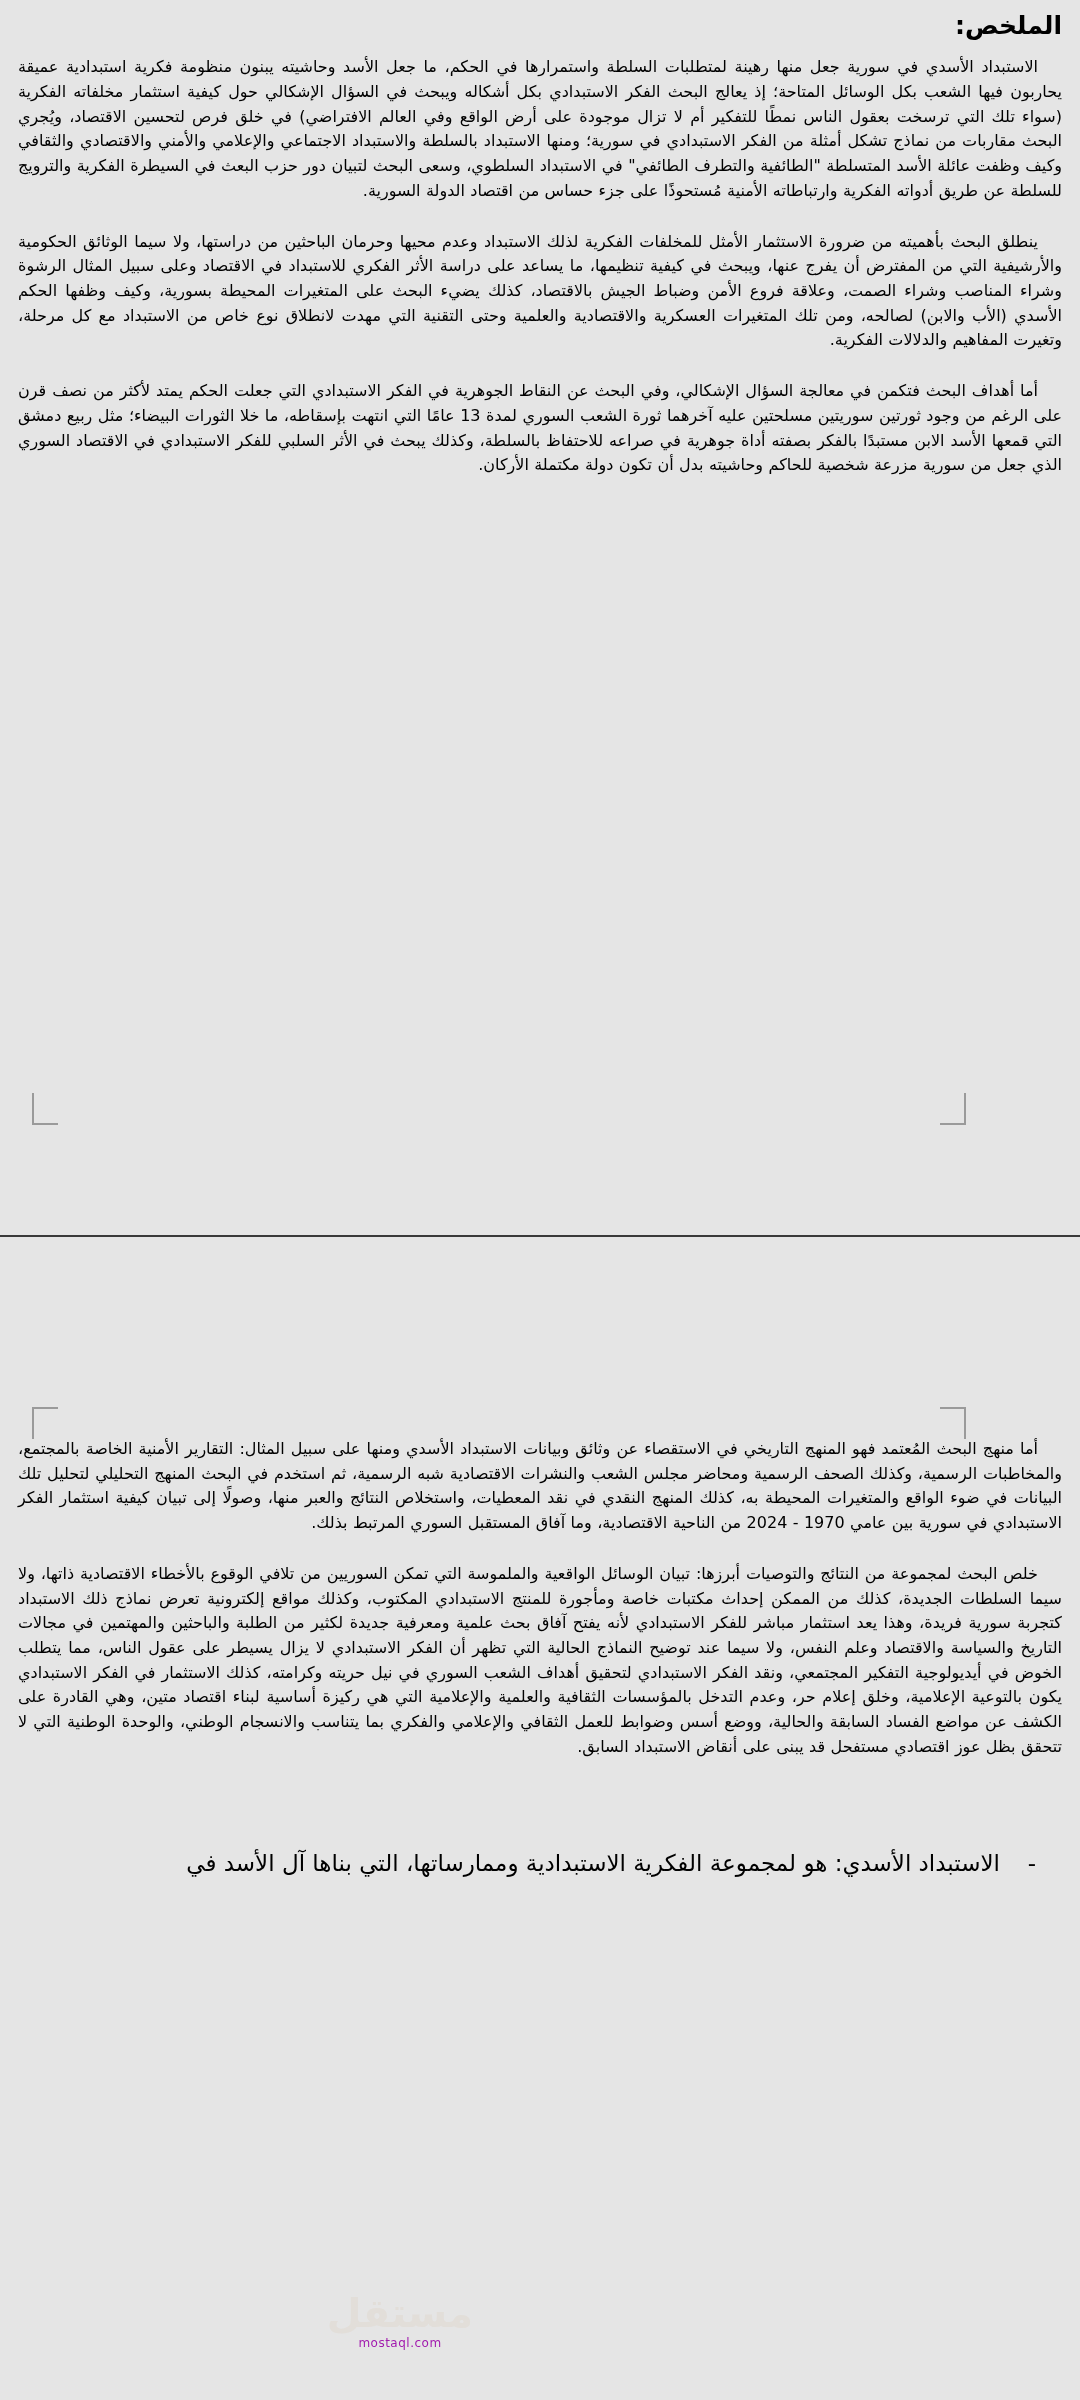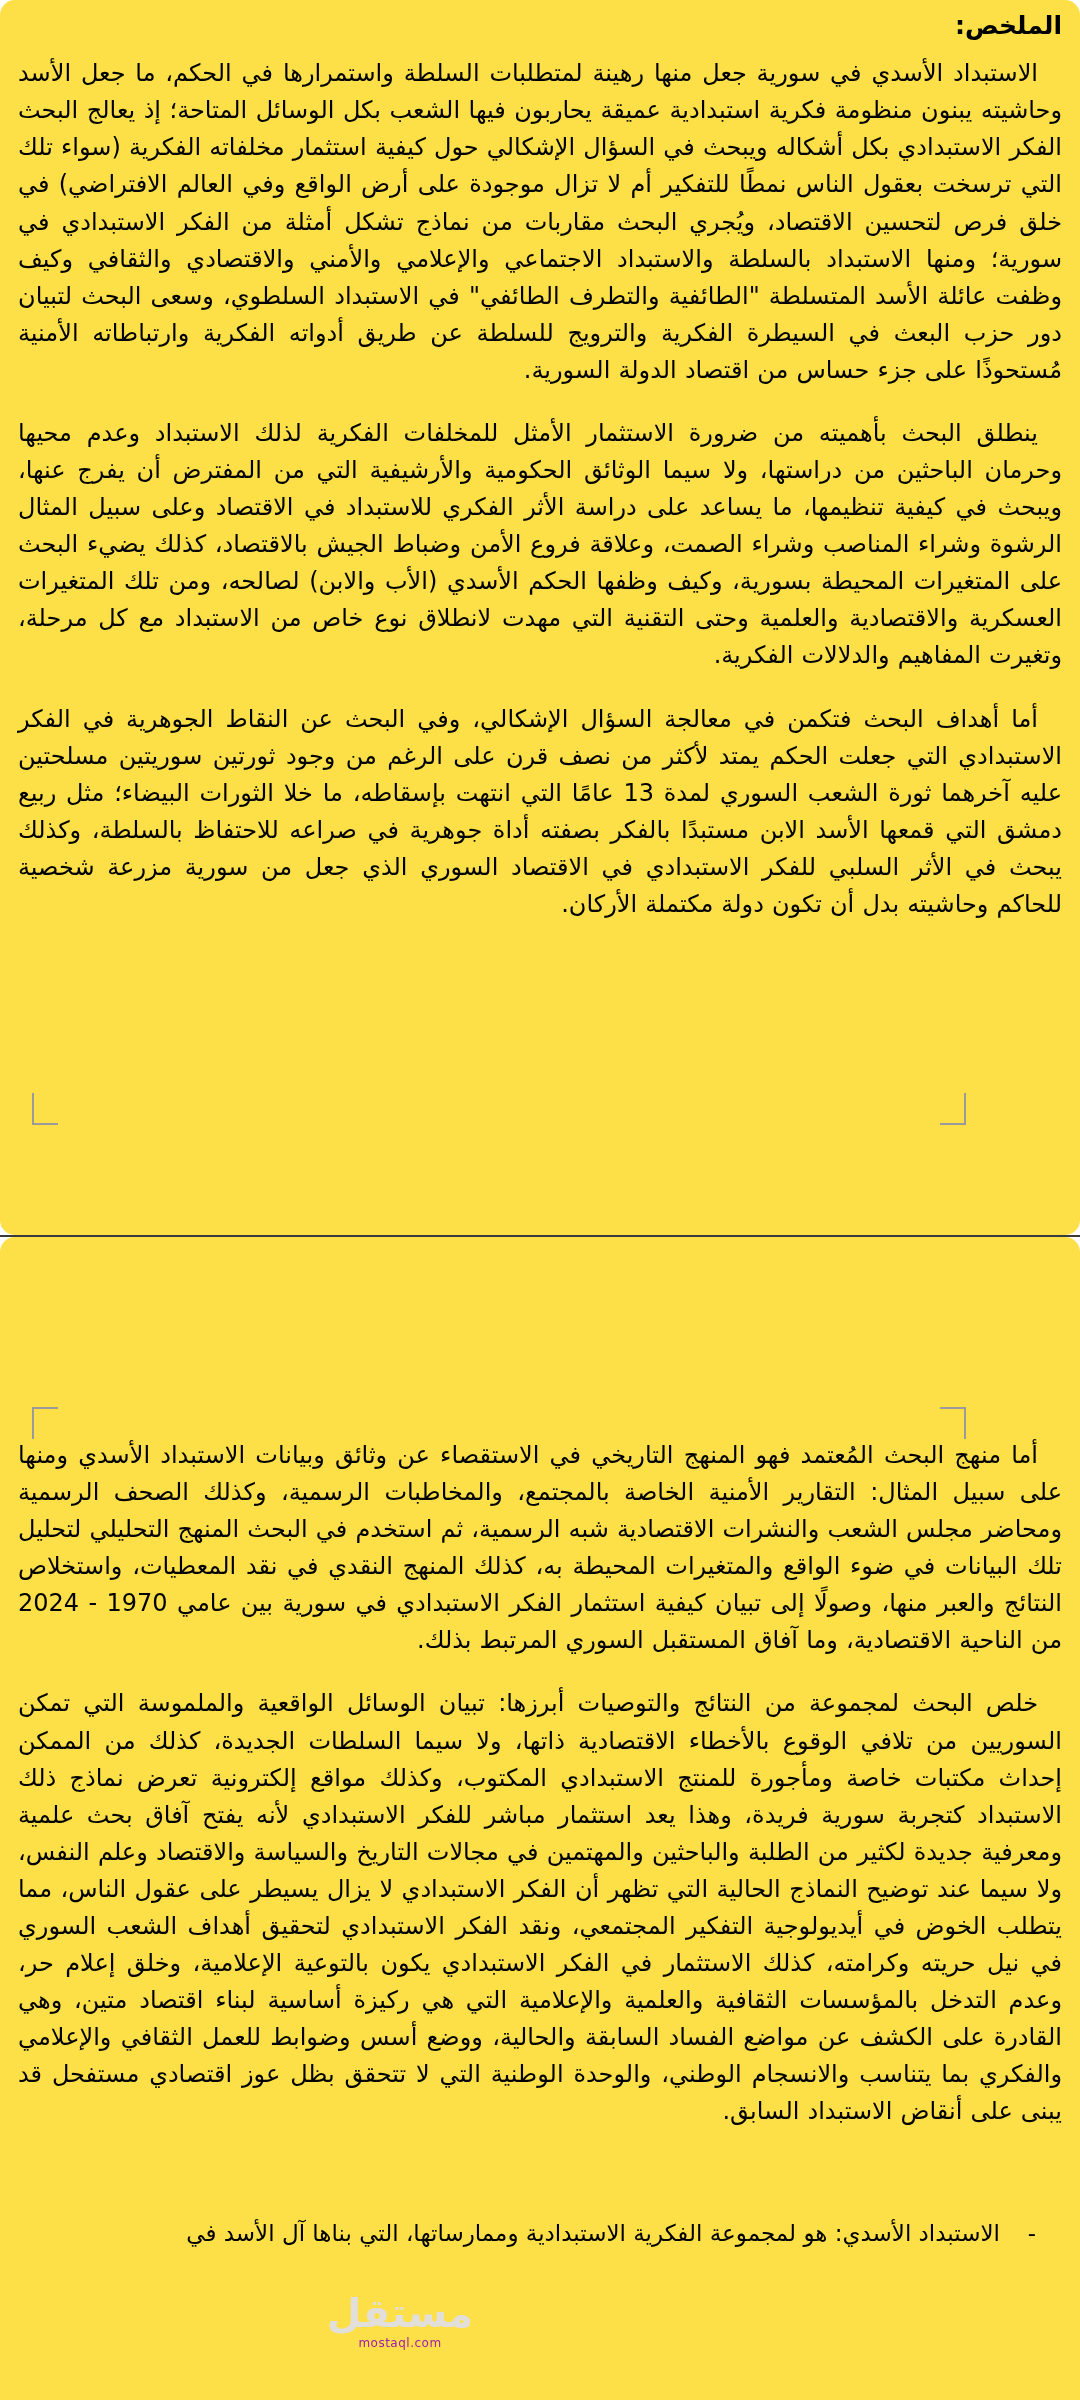--- a/index.html
+++ b/index.html
@@ -18,23 +18,22 @@
 
   .doc-viewer {
     width: 1080px;
     height: 2400px;
     position: relative;
     background: #ffffff;
   }
 
   .page {
     position: relative;
-    background: #fde047;
+    background: #e5e5e5;
     box-sizing: border-box;
-    border-radius: 15px;
   }
 
   .page-one {
     height: 1235px;
     padding: 0;
   }
 
   .page-break {
     width: 100%;
     height: 0;
@@ -57,21 +56,21 @@
     font-weight: bold;
     line-height: 1.25;
     margin: 0;
     padding: 0;
     text-align: right;
     direction: rtl;
     letter-spacing: 0;
   }
 
   p.para {
-    font-size: 24px;
+    font-size: 16px;
     line-height: 1.545;
     margin: 0;
     text-align: justify;
     text-align-last: right;
     direction: rtl;
     text-justify: inter-word;
     word-spacing: 0.02em;
   }
 
   p.para.indent-first {

